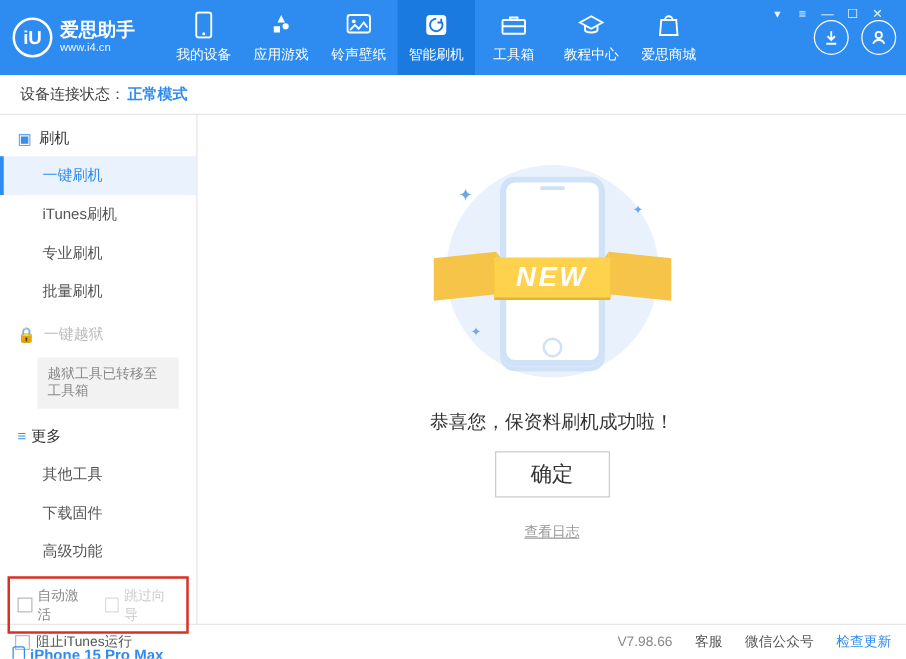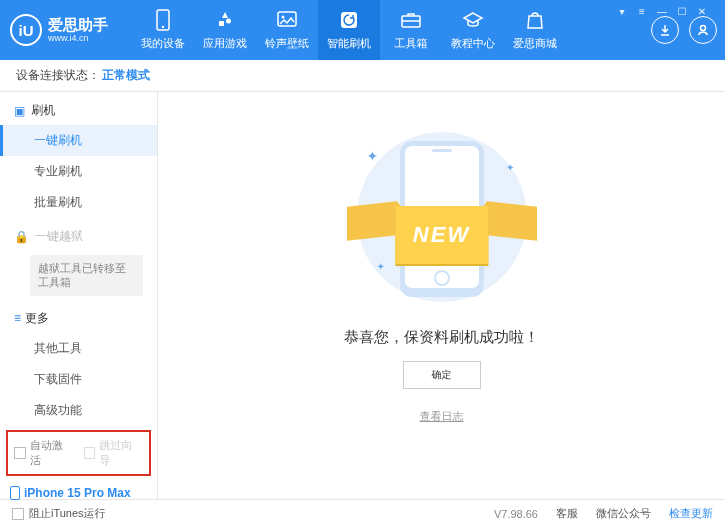--- a/index.html
+++ b/index.html
@@ -48,26 +48,26 @@
 .phone-body { width:84px; height:152px; background:#fff; border-radius:12px; position:relative; z-index:2; box-shadow: 0 4px 0 #cfe2f7, inset 0 0 0 5px #cfe2f7; }
 .phone-body:before { content:""; position:absolute; left:50%; top:8px; width:20px; height:3px; background:#cfe2f7; border-radius:2px; transform:translateX(-50%);}
 .phone-body:after { content:""; position:absolute; left:50%; bottom:7px; width:12px; height:12px; border:2px solid #cfe2f7; border-radius:50%; transform:translateX(-50%);}
 .ribbon-back { position:absolute; z-index:1; width:190px; height:46px; top:82px; }
 .rb { position:absolute; width:50px; height:34px; background:#f6c449; }
 .rb.left { left:0; transform: skewY(-6deg);} 
 .rb.right { right:0; transform: skewY(6deg);} 
 .rb:before{content:"";position:absolute;top:0;width:0;height:0;border-top:17px solid transparent;border-bottom:17px solid transparent;}
 .rb.left:before{right:-12px;border-left:12px solid #f6c449;}
 .rb.right:before{left:-12px;border-right:12px solid #f6c449;}
-.ribbon { position:absolute; z-index:3; top:84px; left:50%; transform:translateX(-50%); background:#fed24c; color:#fff; font-weight:900; font-size:22px; letter-spacing:2px; padding: 16px 18px; font-style:italic; box-shadow:0 2px 0 #e0b52f; }
+.ribbon { position:absolute; z-index:3; top:84px; left:50%; transform:translateX(-50%); background:#fed24c; color:#fff; font-weight:900; font-size:22px; letter-spacing:2px; padding: 3px 18px; font-style:italic; box-shadow:0 2px 0 #e0b52f; }
 .sparkle { position:absolute; color:#6ca7e8; font-size:14px; z-index:2;}
 .s1{top:26px;left:20px;} .s2{top:40px;right:22px;font-size:10px;} .s3{bottom:40px;left:30px;font-size:10px;}
 
 .msg { margin-top: 16px; font-size: 15px; color:#333; }
-.okbtn { margin-top: 14px; border:1px solid #ccc; background:#fff; padding:6px 28px; font-size:10px; cursor:pointer; color:#333;}
+.okbtn { margin-top: 14px; border:1px solid #ccc; background:#fff; padding:6px 28px; font-size:17px; cursor:pointer; color:#333;}
 .loglink { margin-top: 20px; font-size:11px; color:#999; text-decoration:underline; cursor:pointer;}
 
 .footer { height:28px; border-top:1px solid #e6e6e6; display:flex; align-items:center; font-size:11px; padding: 12px 12px; color:#555;}
 .footer .left { display:flex; align-items:center; gap:6px;}
 .footer .ver { margin-left:auto; color:#888;}
 .footer .link { margin-left:18px; color:#555; cursor:pointer;}
 .footer .link.blue{ color:#2e8cf0;}
 
 svg { display:block; }
 </style>
@@ -174,20 +174,21 @@
   <span class="val">正常模式</span>
 </div>
 
 <div class="body">
   <div class="sidebar">
     <div class="sb-group">
       <span class="ico">▣</span>
       <span>刷机</span>
     </div>
     <div class="sb-item active">一键刷机</div>
+    <div class="sb-item">iTunes刷机</div>
     <div class="sb-item">专业刷机</div>
     <div class="sb-item">批量刷机</div>
 
     <div class="sb-group disabled">
       <span class="ico">🔒</span>
       <span>一键越狱</span>
     </div>
     <div class="sb-note">越狱工具已转移至工具箱</div>
 
     <div class="sb-group">

